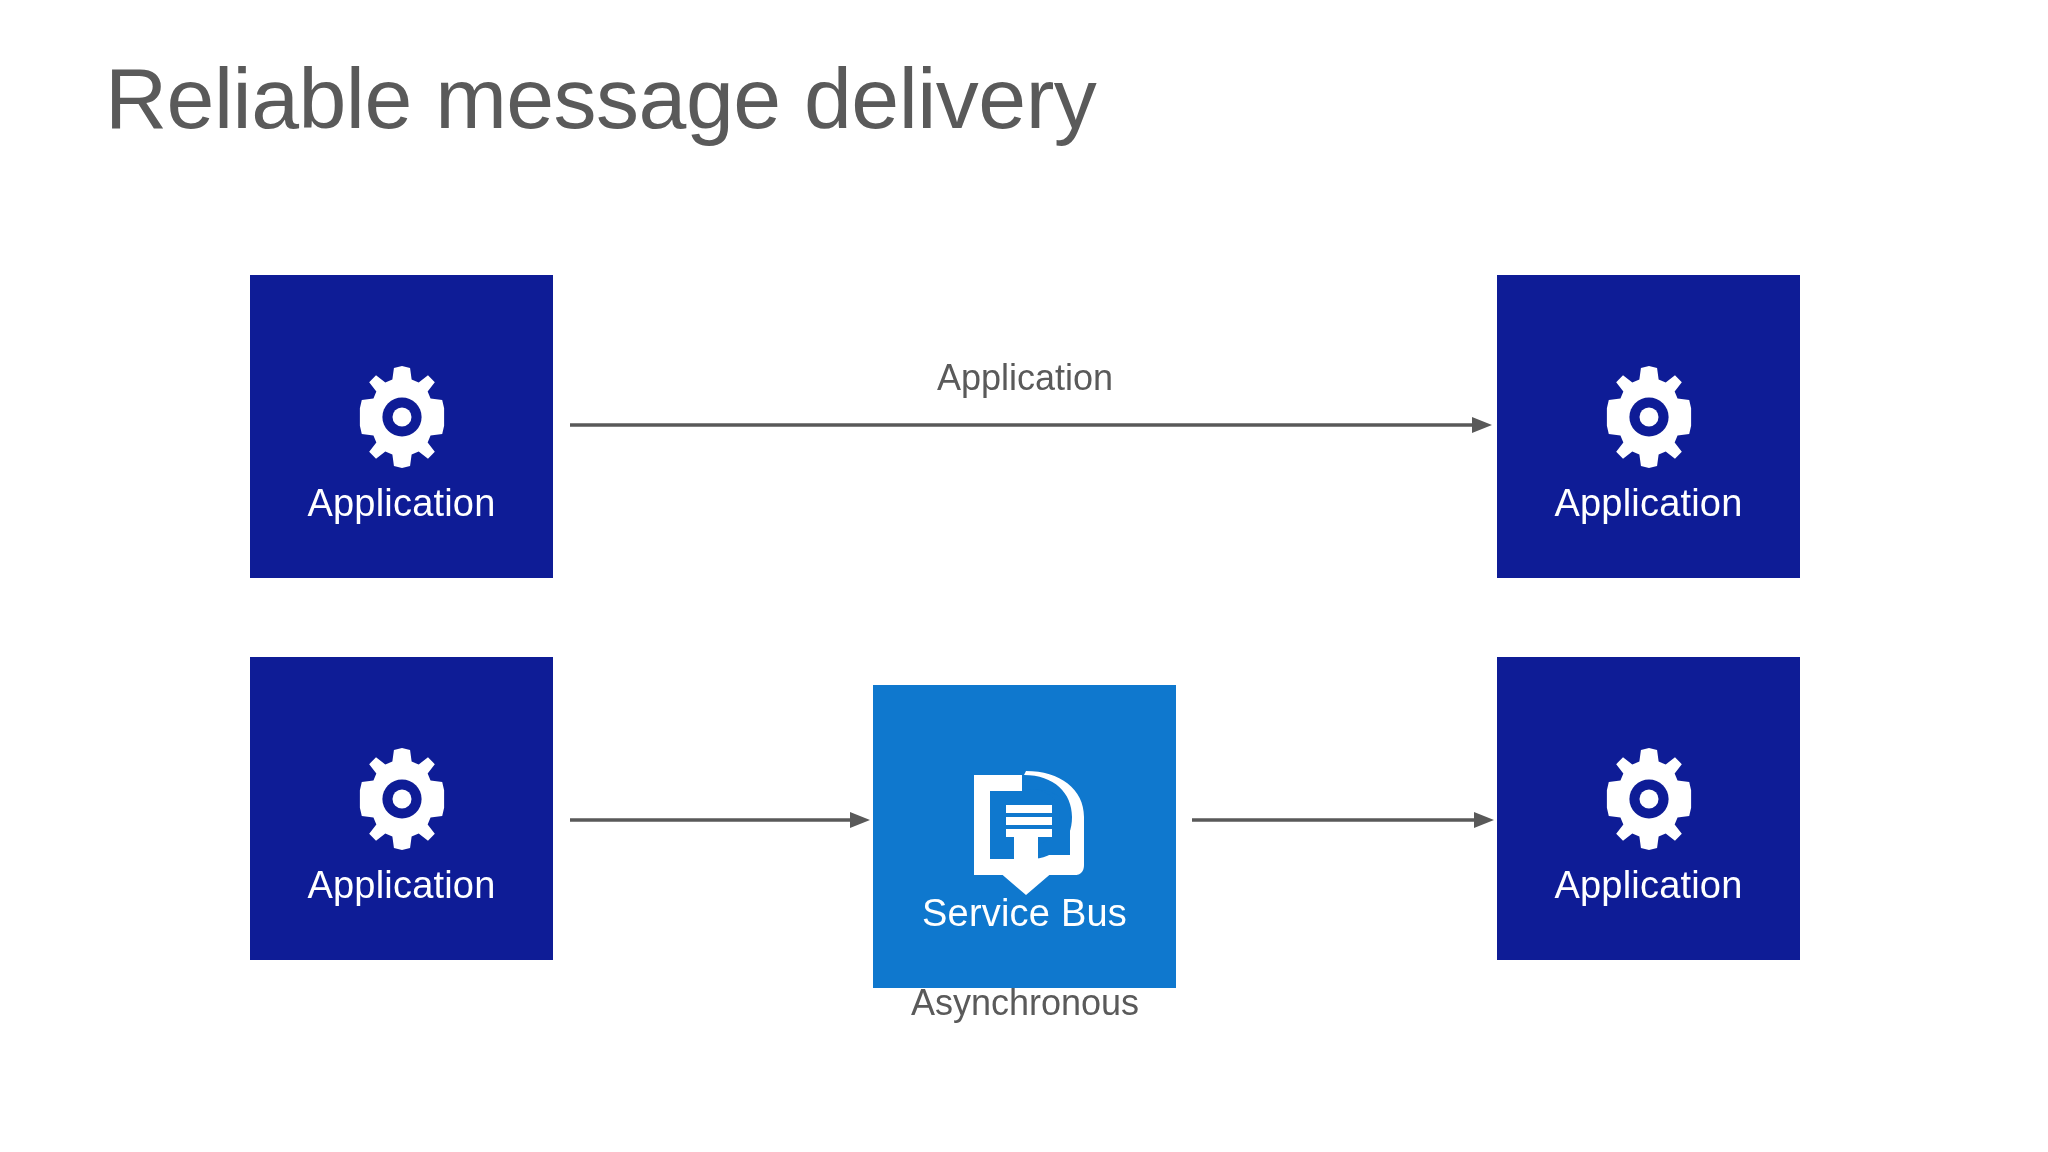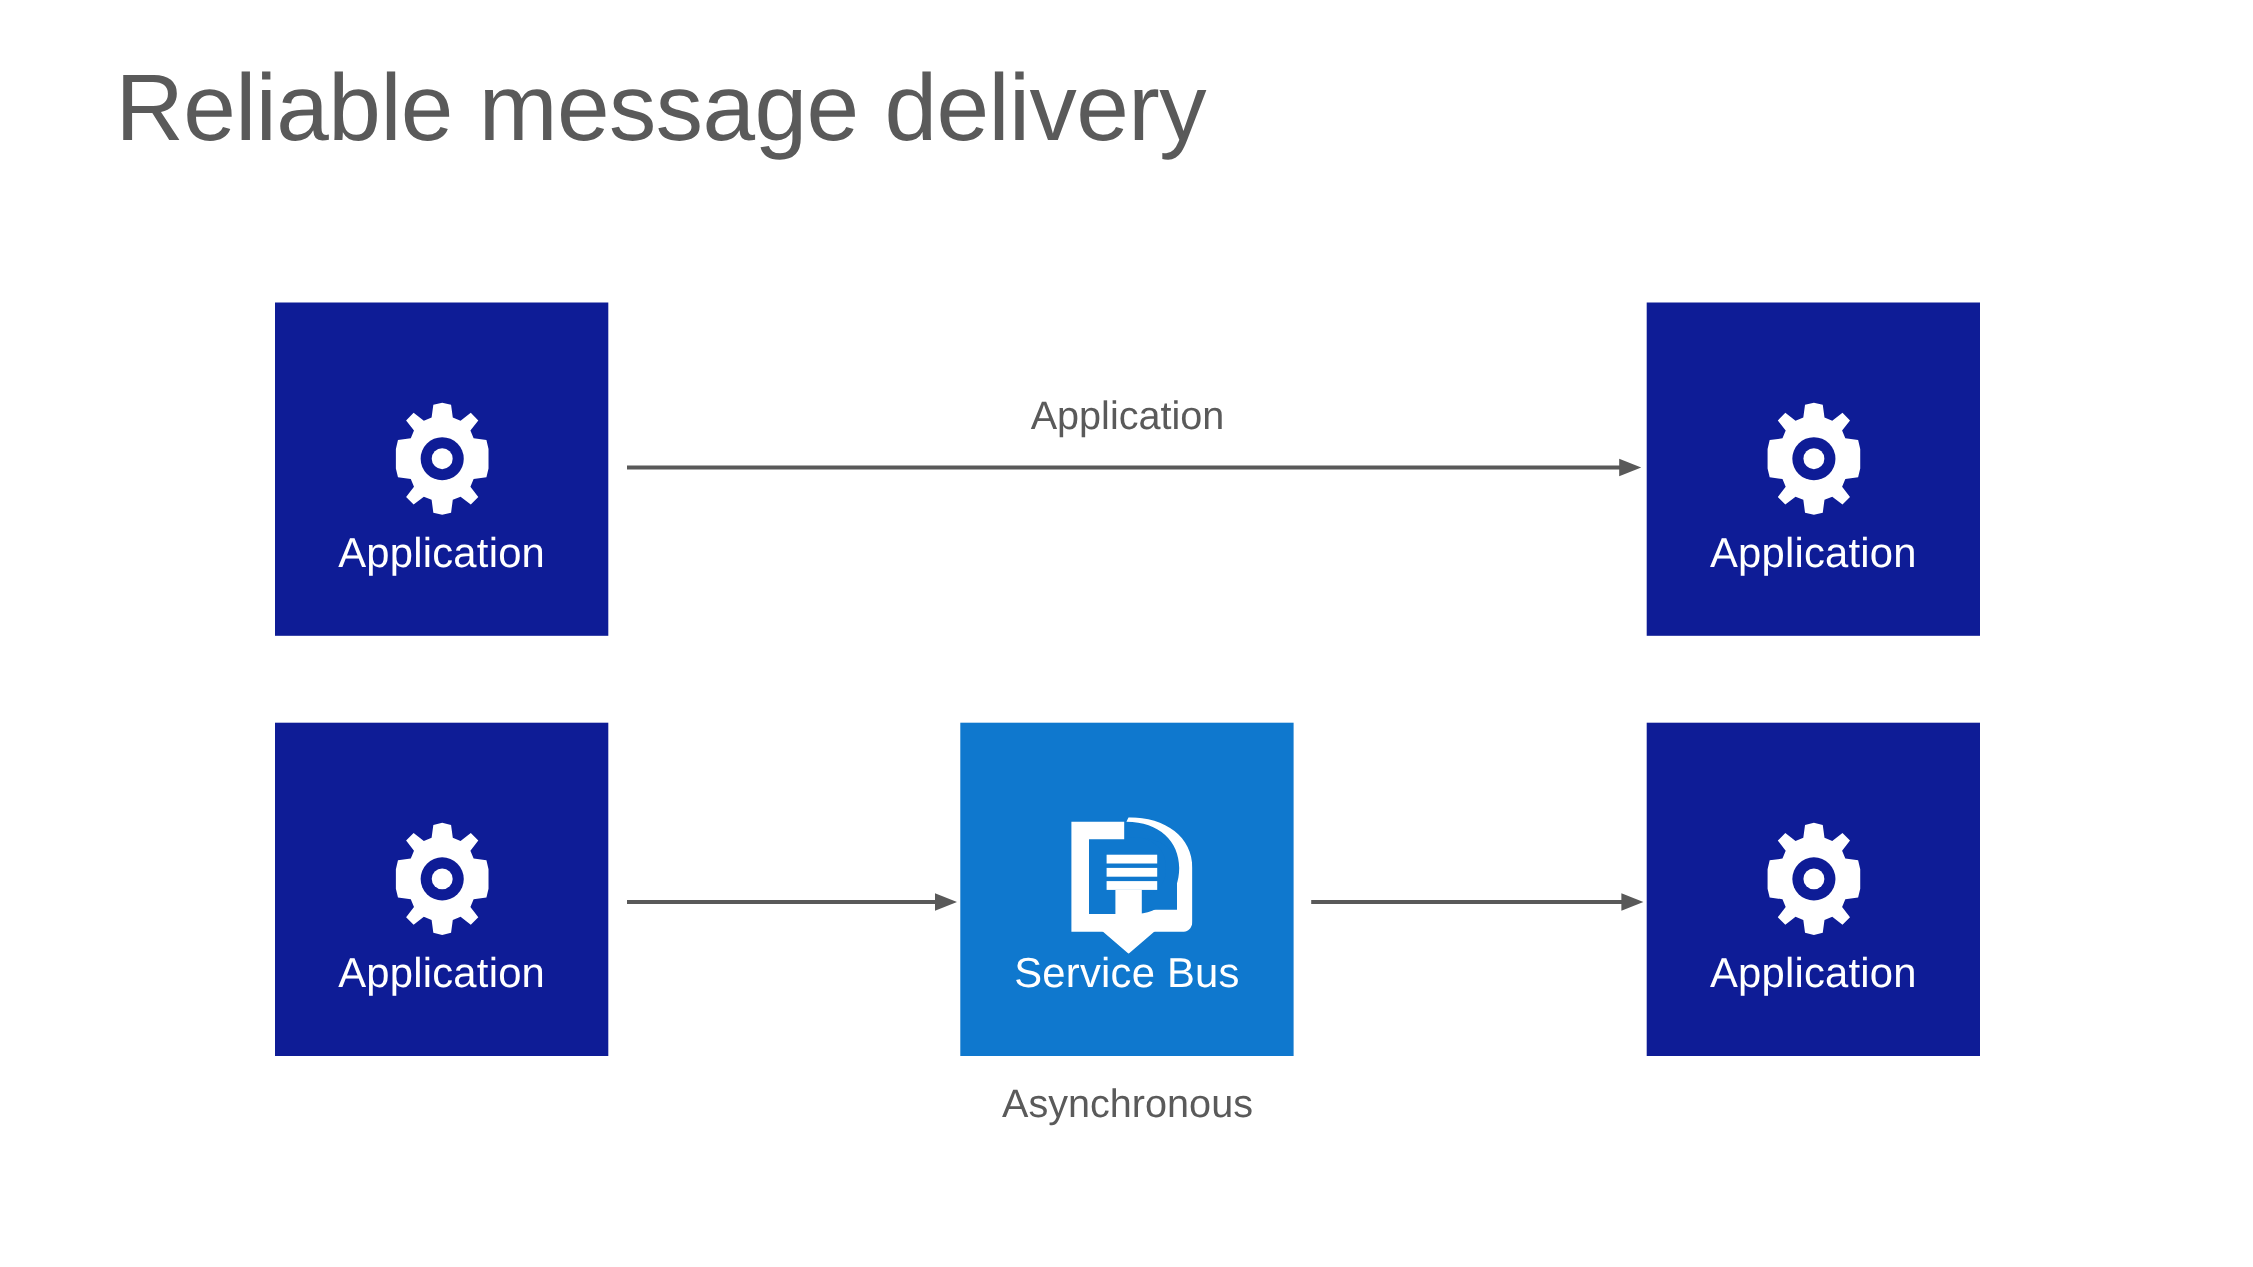--- a/index.html
+++ b/index.html
@@ -62,21 +62,21 @@
     font-size: 38px;
     font-weight: 300;
     letter-spacing: 0.2px;
     white-space: nowrap;
   }
 
   
   #tile-app-top-left     { left: 250px;  top: 275px; width: 303px; height: 303px; }
   #tile-app-top-right    { left: 1497px; top: 275px; width: 303px; height: 303px; }
   #tile-app-bottom-left  { left: 250px;  top: 657px; width: 303px; height: 303px; }
-  #tile-service-bus      { left: 873px;  top: 657px; width: 303px; height: 303px; }
+  #tile-service-bus      { left: 873px;  top: 685px; width: 303px; height: 303px; }
   #tile-app-bottom-right { left: 1497px; top: 657px; width: 303px; height: 303px; }
 
   .tile .tile-icon   { top: 86px; }
   .tile .tile-label  { top: 500px; } 
 
   
   #tile-app-top-left     .tile-label,
   #tile-app-top-right    .tile-label,
   #tile-app-bottom-left  .tile-label,
   #tile-service-bus      .tile-label,

